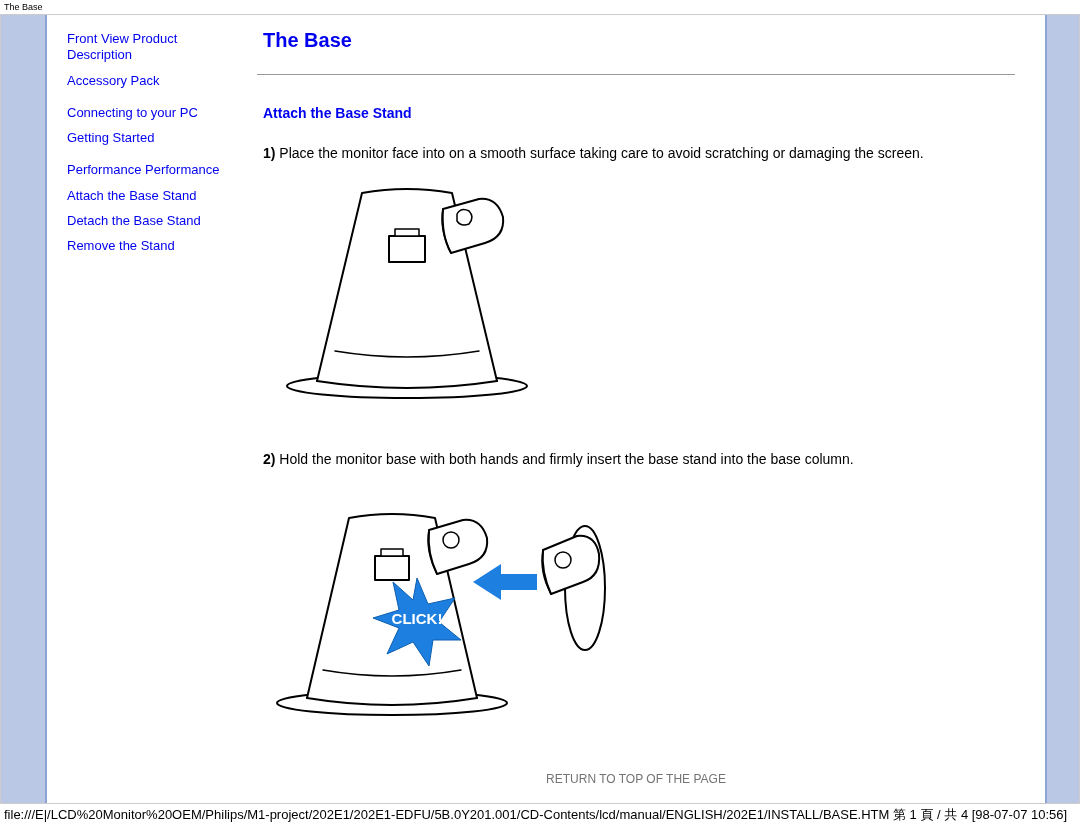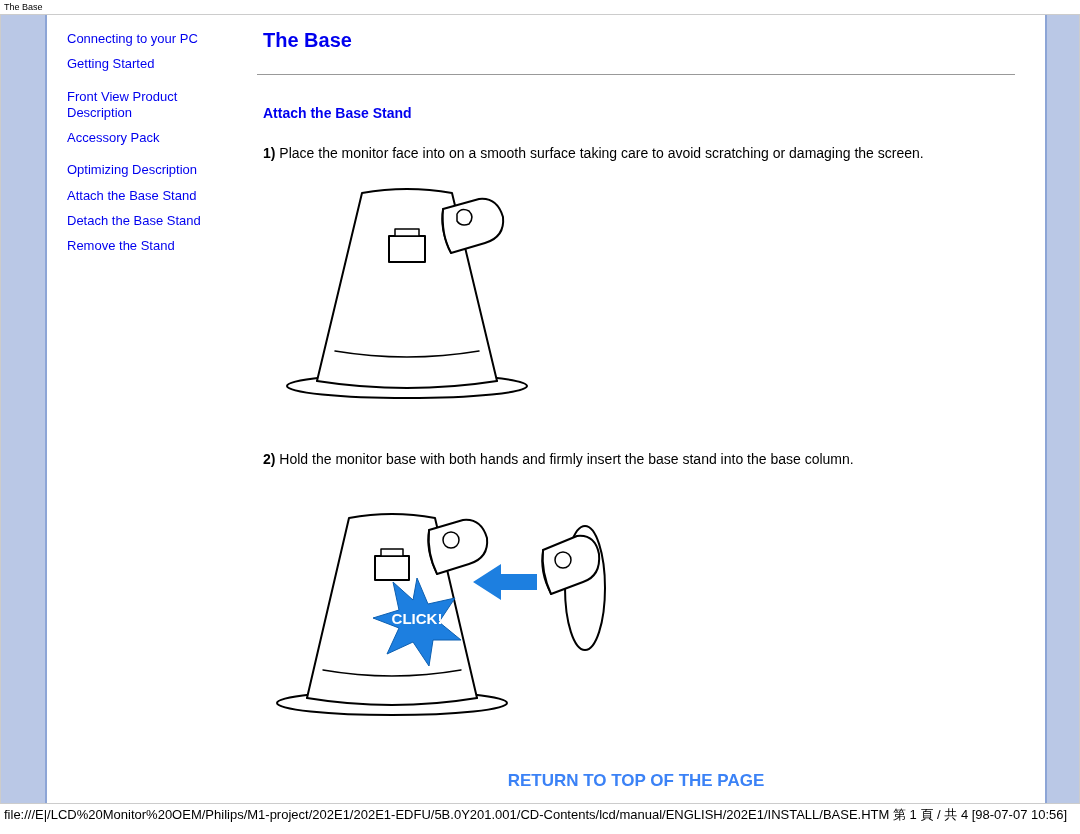--- a/index.html
+++ b/index.html
@@ -73,25 +73,24 @@
   .step .num { font-weight: bold; }
   .fig {
     text-align: left;
     margin: 10px 0 40px 0;
   }
   .return-link {
     text-align: center;
     margin: 14px 0 2px 0;
   }
   .return-link a {
-    color: #3b82f6;
-    font-size: 17px;
+    color: #737373;
+    font-size: 12px;
     text-decoration: none;
     cursor: pointer;
-    font-weight: bold;
   }
   .rbar {
     width: 34px;
     background: #bac8e6;
     border-left: 2px solid #8da5d6;
   }
   .footer-path {
     font-size: 13px;
     color: #000;
     padding: 2px 4px;
@@ -104,29 +103,29 @@
 </head>
 <body>
 
 <div class="header-strip">The Base</div>
 
 <div class="page-wrap">
   <div class="lbar"></div>
 
   <nav class="sidebar">
     <div class="nav-group">
+      <a>Front View Product Description</a>
+      <a>Accessory Pack</a>
+    </div>
+    <div class="nav-group">
       <a>Connecting to your PC</a>
       <a>Getting Started</a>
     </div>
     <div class="nav-group">
-      <a>Front View Product Description</a>
-      <a>Accessory Pack</a>
-    </div>
-    <div class="nav-group">
-      <a>Optimizing Description</a>
+      <a>Performance Performance</a>
       <a>Attach the Base Stand</a>
       <a>Detach the Base Stand</a>
       <a>Remove the Stand</a>
     </div>
   </nav>
 
   <main class="main">
     <h1 class="page-title">The Base</h1>
     <hr class="rule">
     <h2 class="section-title">Attach the Base Stand</h2>

